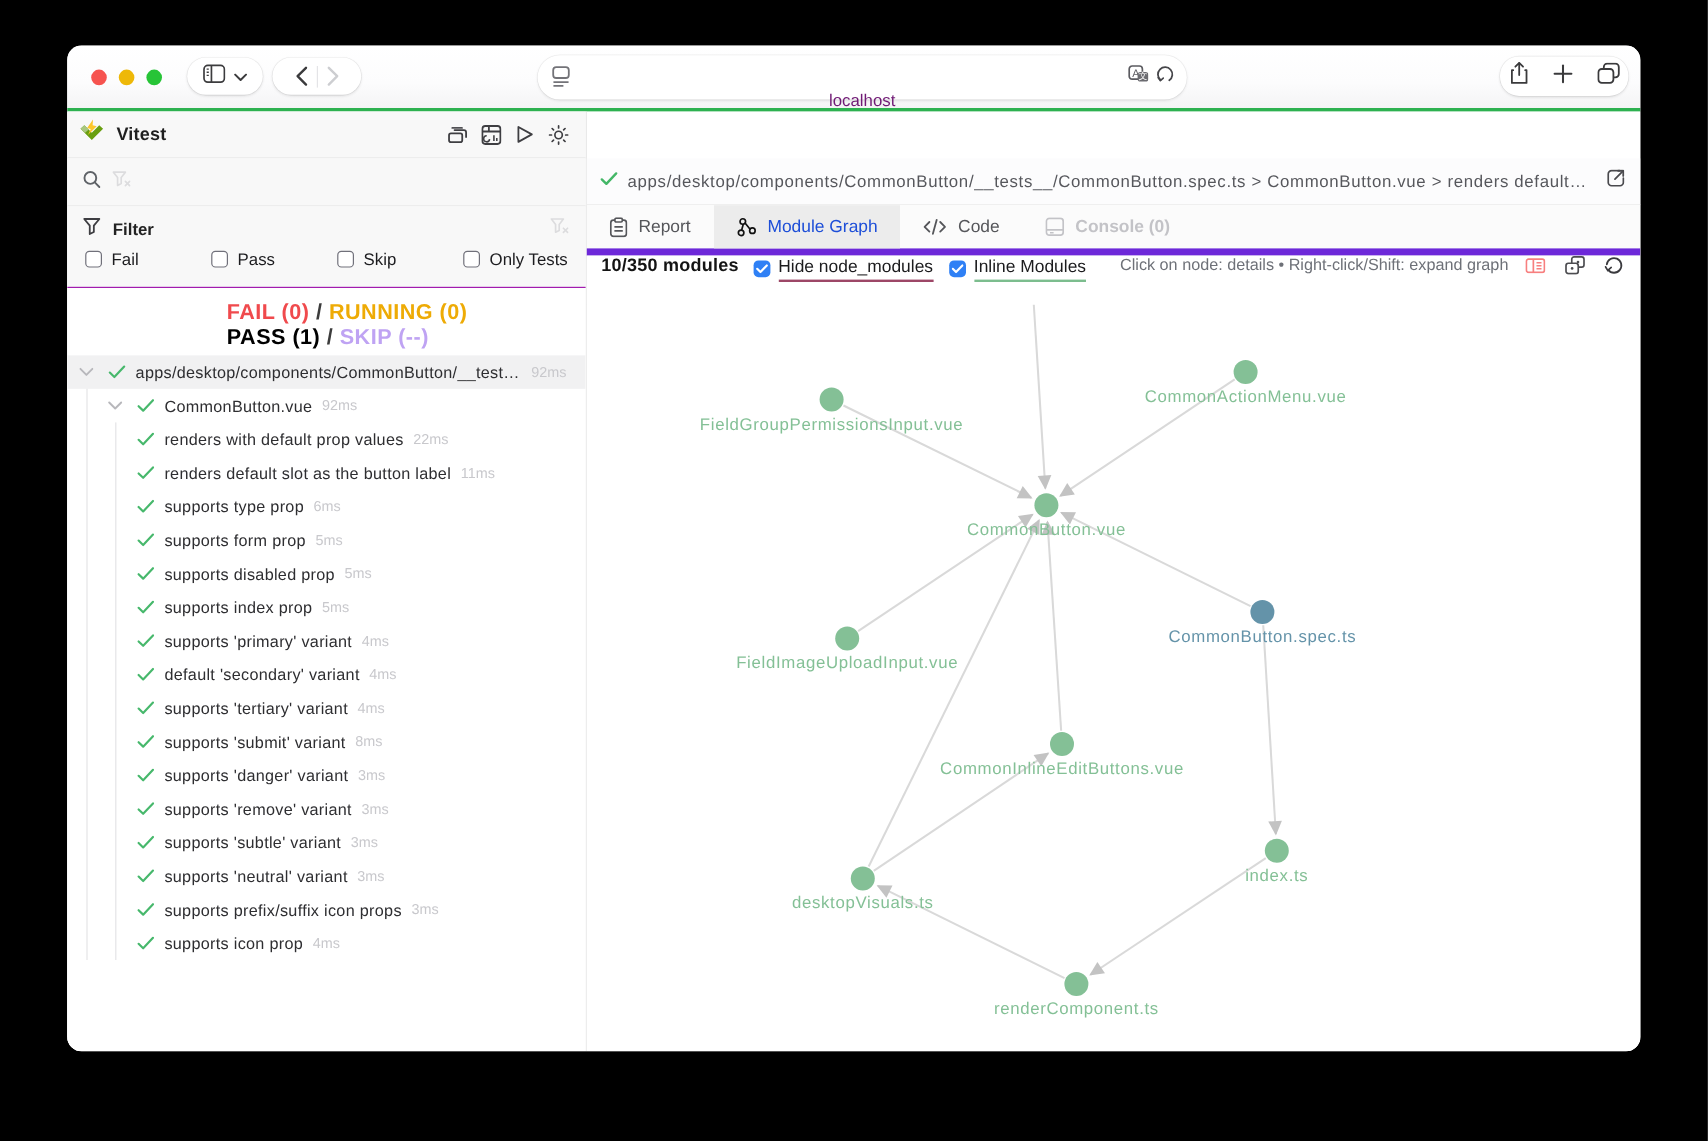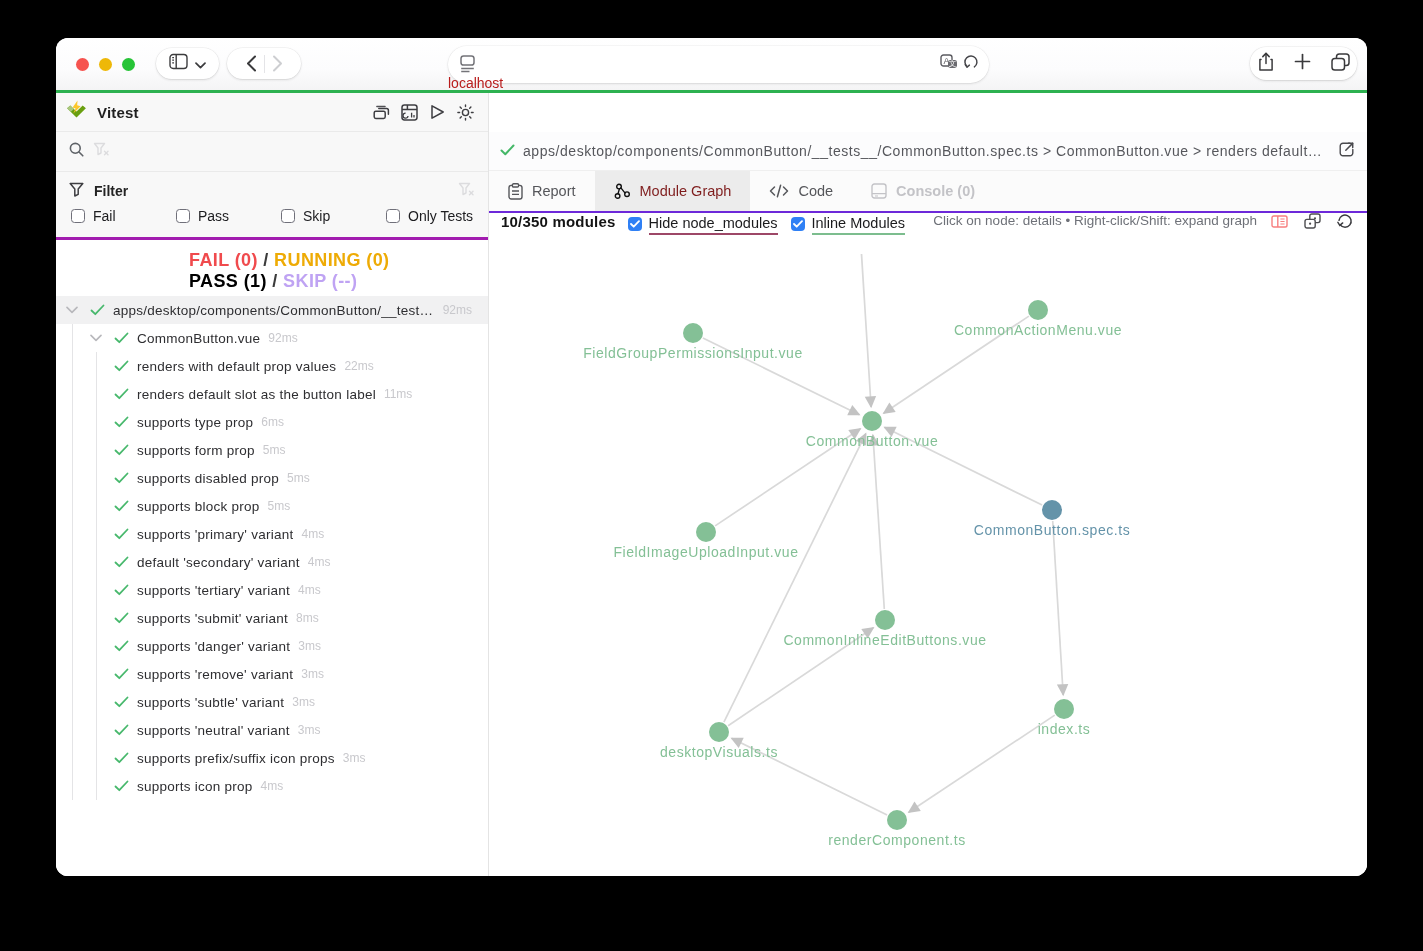--- a/index.html
+++ b/index.html
@@ -19,22 +19,22 @@
   .pill { position:absolute; background:#fff; border-radius:16px;
     box-shadow:0 0 0 0.5px rgba(0,0,0,0.07), 0 1px 2.5px rgba(0,0,0,0.12);
     display:flex; align-items:center; justify-content:center; }
   .pill-sidebar { left:100px; top:10px; width:63px; height:31px; gap:7px; }
   .pill-nav { left:171px; top:10px; width:74px; height:31px; gap:0; }
   .nav-divider { width:1px; height:18px; background:#e4e4e7; margin:0 7px; }
   .urlbar { position:absolute; left:392px; top:8px; width:541px; height:37px;
     background:#fff; border-radius:18.5px;
     box-shadow:0 0 0 0.5px rgba(0,0,0,0.06), 0 1px 2.5px rgba(0,0,0,0.10);
     display:flex; align-items:center; }
-  .url-text { position:absolute; left:0; right:0; text-align:left;
-    font-size:14px; color:#b91c1c;margin-top:36px; }
+  .url-text { position:absolute; left:0; right:0; text-align:center;
+    font-size:14px; color:#701a75;margin-top:36px; }
   .urlbar .left-ico { position:absolute; left:12px; top:9px; }
   .urlbar .right-icos { position:absolute; right:10px; top:8px; display:flex; gap:6px; align-items:center; }
   .pill-right { left:1194px; top:9px; width:107px; height:33px; gap:20px; }
 
   
   .accent { height:3px; }
 
   
   .app { display:flex; height:783px; background:#fff; }
   .sidebar { width:433px; flex:0 0 433px; border-right:1px solid #e4e4e4; display:flex; flex-direction:column; }
@@ -47,21 +47,21 @@
   .sb-header .spacer { flex:1; }
   .sb-header .hicons { display:flex; align-items:center; gap:10px; }
   .iconbtn { display:flex; align-items:center; justify-content:center; width:18px; height:18px; cursor:pointer; }
 
   .sb-search { height:40px; background:#f8f8f8; border-bottom:1px solid #eaeaea;
     display:flex; align-items:center; padding:0 14px 0 13px; gap:9px; }
   .sb-search input { flex:1; border:none; outline:none; background:transparent;
     font-size:14px; color:#333; font-family:"Liberation Sans",sans-serif; }
   .sb-search input::placeholder { color:#b9bdc4; }
 
-  .sb-filter { height:68px; background:#f8f8f8; border-bottom:3px solid #a21caf; padding:8px 14px 0 13px; }
+  .sb-filter { height:68px; background:#f8f8f8; border-bottom:1px solid #a21caf; padding:8px 14px 0 13px; }
   .filter-head { display:flex; align-items:center; gap:10px; height:22px; }
   .filter-label { font-size:14px; font-weight:700; color:#232323; }
   .filter-head .spacer { flex:1; }
   .filter-opts { display:flex; margin-top:6px; padding-left:2px; }
   .fopt { display:flex; align-items:center; gap:8px; width:105px; }
   .fopt:last-child { width:auto; }
   .cbx { width:14px; height:14px; border:1.4px solid #70707a; border-radius:3.5px; background:#fff; }
   .fopt span { font-size:14px; color:#1c1c1f; }
 
   .sb-status { height:56px; background:#fff; padding:10px 0 0 133px; }
@@ -77,25 +77,25 @@
     text-overflow:ellipsis; flex:0 1 auto; }
   .trow .tdur { font-size:12px; color:#c8c8cc; margin-left:8px; white-space:nowrap; }
   .lvl0 { padding-left:9px; }
   .lvl1, .lvl2 { padding-left:33px; }
 
   
   .crumb { height:39px; background:#fcfcfd; border-bottom:1px solid #efefef;
     display:flex; align-items:center; padding:0 13px 0 11px; gap:8px;margin-top:39px; }
   .crumb-text { font-size:14px; color:#56575c; letter-spacing:0.55px; white-space:nowrap;
     overflow:hidden; text-overflow:ellipsis; flex:1; }
-  .tabsbar { height:42px; background:#fbfbfb; border-bottom:2px solid #6d28d9; display:flex; }
+  .tabsbar { height:42px; background:#fbfbfb; border-bottom:6px solid #6d28d9; display:flex; }
   .tab { display:flex; align-items:center; gap:9px; padding:0 19px; cursor:pointer; }
   .tab span { font-size:14.5px; color:#55565a; }
   .tab.active { background:#ececec; }
-  .tab.active span { color:#7f1d1d; }
+  .tab.active span { color:#1d4ed8; }
   .tab.disabled span { color:#c3c3c7;font-weight:bold; }
 
   .controls { height:41px; display:flex; align-items:flex-start; padding:0 14px 0 12px; background:#fff; }
   .mods { font-size:15px; font-weight:700; color:#141414; margin-right:12px; letter-spacing:0.2px; }
   .gchk { display:flex; align-items:center; gap:7px; margin-right:13px; }
   .bluebox { width:14px; height:14px; border-radius:4px; display:flex; align-items:center; justify-content:center; }
   .gchk .glabel { font-size:14.5px; color:#1b1b1d; padding-bottom:0px; border-bottom:2px solid; line-height:20px; }
   .controls .spacer { flex:1; }
   .hint { font-size:13.5px; color:#6e7178; margin-right:14px; }
   .controls .cicons { display:flex; align-items:center; gap:16px; }
@@ -387,21 +387,21 @@
             <span class="tname">supports disabled prop</span>
             <span class="tdur">5ms</span>
           </div>
           <div class="trow lvl2">
             <span class="chev"></span>
             <span class="tick">
               <svg width="15" height="12" viewBox="0 0 15 12" fill="none" stroke="#47b86c" stroke-width="1.8" stroke-linecap="round" stroke-linejoin="round">
                 <path d="M1.5 6.5 L5.3 10.2 L13.5 1.5"></path>
               </svg>
             </span>
-            <span class="tname">supports block prop</span>
+            <span class="tname">supports index prop</span>
             <span class="tdur">5ms</span>
           </div>
           <div class="trow lvl2">
             <span class="chev"></span>
             <span class="tick">
               <svg width="15" height="12" viewBox="0 0 15 12" fill="none" stroke="#47b86c" stroke-width="1.8" stroke-linecap="round" stroke-linejoin="round">
                 <path d="M1.5 6.5 L5.3 10.2 L13.5 1.5"></path>
               </svg>
             </span>
             <span class="tname">supports 'primary' variant</span>

